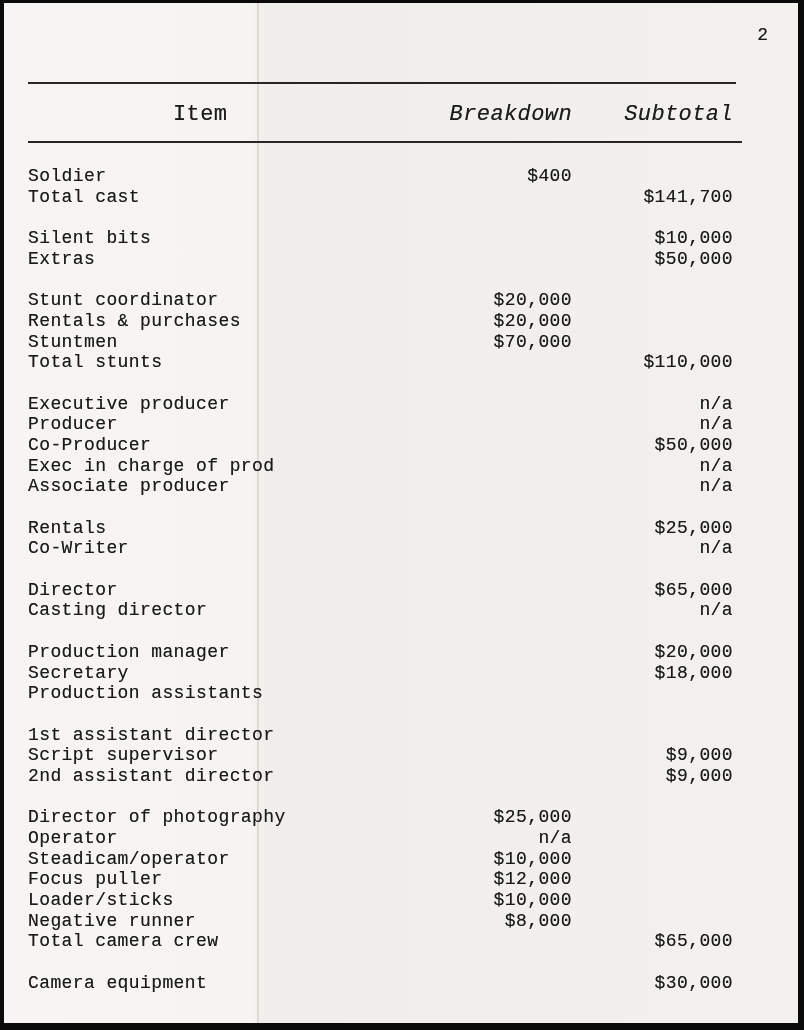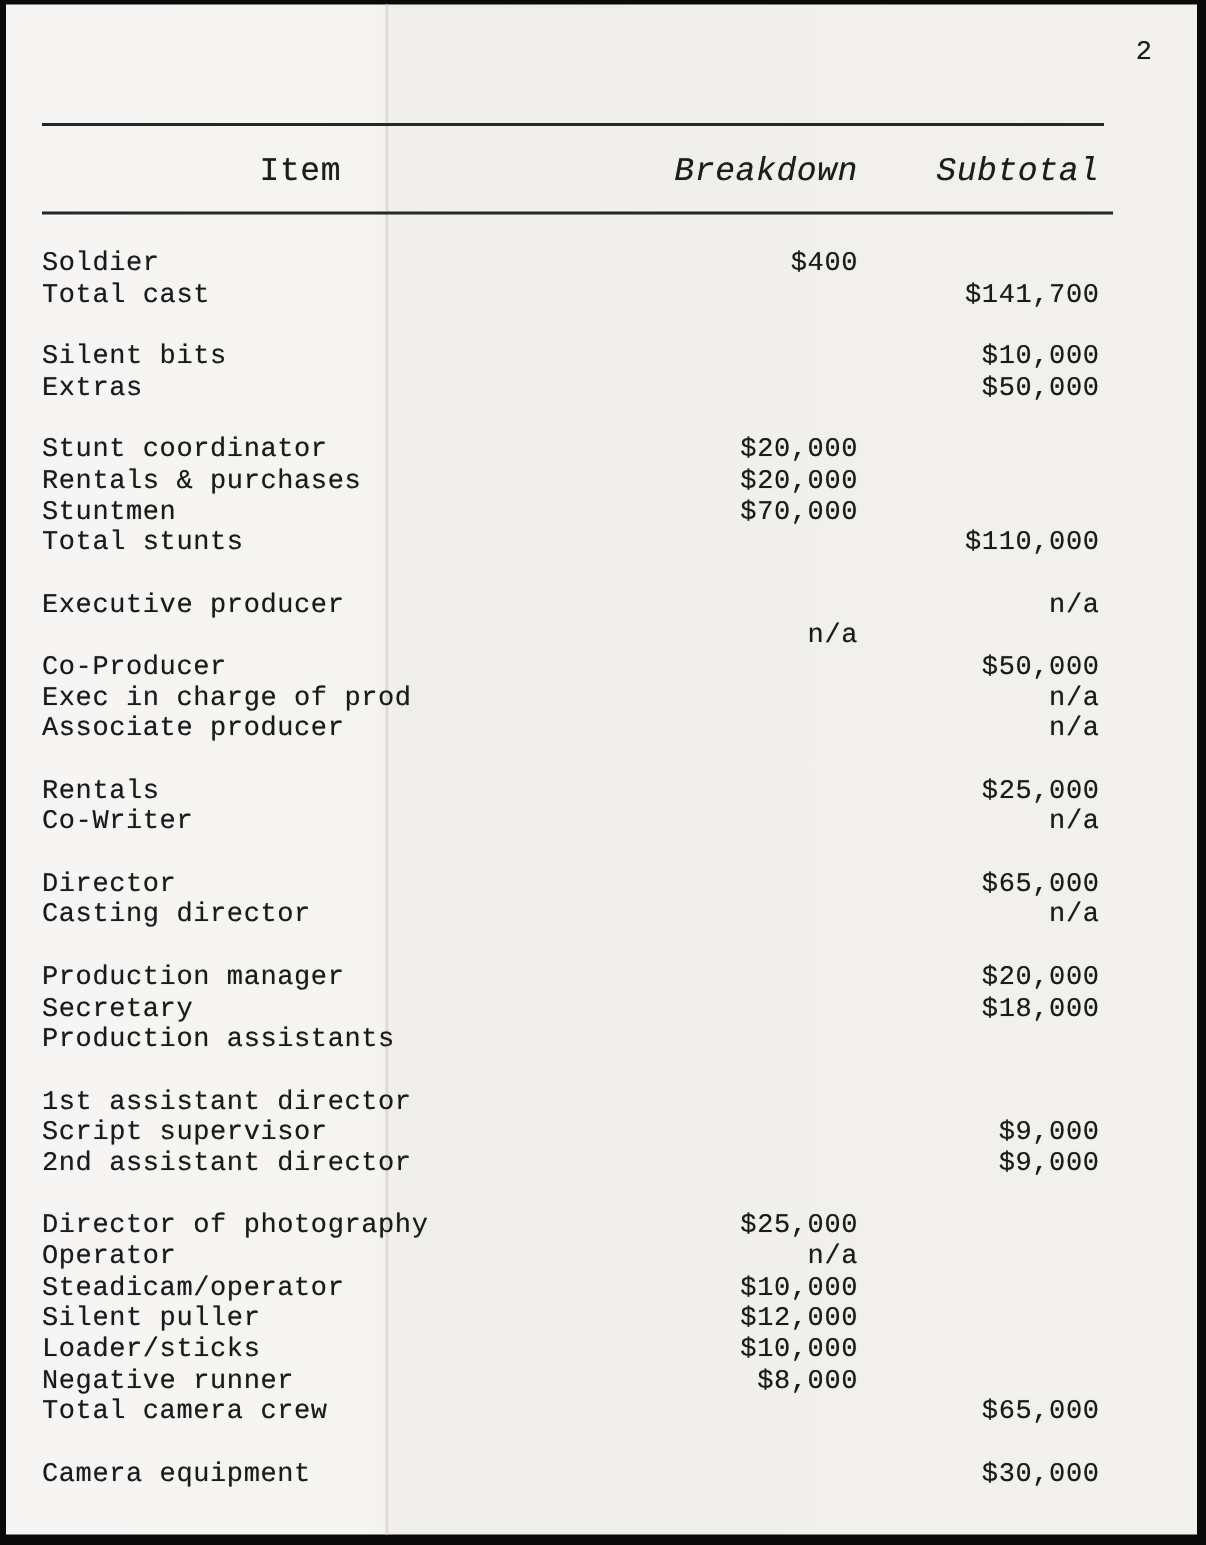--- a/index.html
+++ b/index.html
@@ -127,20 +127,21 @@
     <span class="c-subtotal txt">$110,000</span>
   </div>
       </div>
       <div class="group">
         <div class="row">
     <span class="c-item txt">Executive producer</span>
     <span class="c-breakdown txt"></span>
     <span class="c-subtotal txt">n/a</span>
   </div>
         <div class="row">
+    <span class="c-item txt">Producer</span>
     <span class="c-breakdown txt"></span>
     <span class="c-subtotal txt">n/a</span>
   </div>
         <div class="row">
     <span class="c-item txt">Co-Producer</span>
     <span class="c-breakdown txt"></span>
     <span class="c-subtotal txt">$50,000</span>
   </div>
         <div class="row">
     <span class="c-item txt">Exec in charge of prod</span>
@@ -219,21 +220,21 @@
     <span class="c-item txt">Operator</span>
     <span class="c-breakdown txt">n/a</span>
     <span class="c-subtotal txt"></span>
   </div>
         <div class="row">
     <span class="c-item txt">Steadicam/operator</span>
     <span class="c-breakdown txt">$10,000</span>
     <span class="c-subtotal txt"></span>
   </div>
         <div class="row">
-    <span class="c-item txt">Silent puller</span>
+    <span class="c-item txt">Focus puller</span>
     <span class="c-breakdown txt">$12,000</span>
     <span class="c-subtotal txt"></span>
   </div>
         <div class="row">
     <span class="c-item txt">Loader/sticks</span>
     <span class="c-breakdown txt">$10,000</span>
     <span class="c-subtotal txt"></span>
   </div>
         <div class="row">
     <span class="c-item txt">Negative runner</span>

